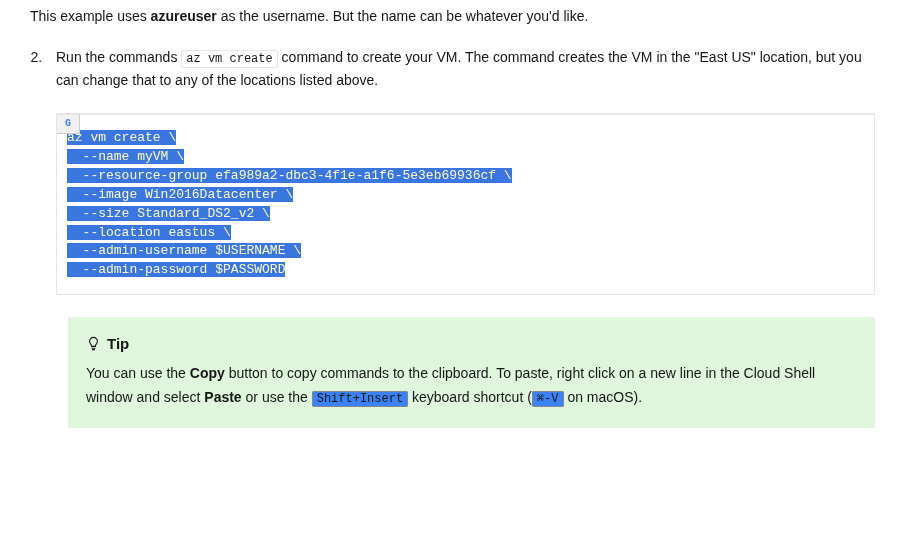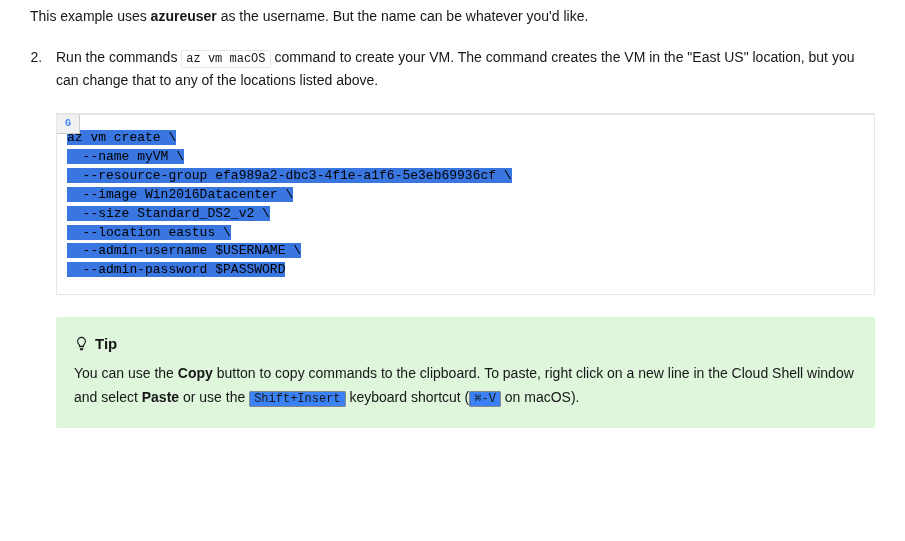--- a/index.html
+++ b/index.html
@@ -96,28 +96,28 @@
   font-size: 10px;
   display: flex;
   align-items: center;
   justify-content: center;
   color: #4285f4;
   font-weight: bold;
 }
 .code-line { white-space: pre; }
 .sel {
   background: #3a76e0;
-  color: #000000;
+  color: #fef9c3;
   margin-top: 28px;
 }
 .tip-box {
   background: #dff6dd;
   padding: 18px 18px 18px 18px;
   margin-top: 22px;
-  margin-left: 0;
+  margin-left: 12px;
   border-radius: 2px;
 }
 .tip-header {
   display: flex;
   align-items: center;
   gap: 6px;
   margin-bottom: 10px;
 }
 .bulb-icon {
   width: 15px;
@@ -143,21 +143,21 @@
 <div class="page">
 
   <p class="para indent1">
     <span>This example uses </span><span class="bold">azureuser</span><span> as the username. But the name can be whatever you'd like.</span>
   </p>
 
 
   <ol class="steplist">
     <li>
       <p class="step-para">
-        <span>Run the commands </span><span class="code-inline">az vm macOS</span><span> command to create your VM. The command creates the VM in the "East US" location, but you can change that to any of the locations listed above.</span>
+        <span>Run the commands </span><span class="code-inline">az vm create</span><span> command to create your VM. The command creates the VM in the "East US" location, but you can change that to any of the locations listed above.</span>
       </p>
 
       <div class="code-block-wrap">
         <div class="code-block-body">
           <div class="gtranslate-badge">G</div>
           <div class="code-line"><span class="sel">az vm create \</span></div>
           <div class="code-line"><span class="sel">  --name myVM \</span></div>
           <div class="code-line"><span class="sel">  --resource-group efa989a2-dbc3-4f1e-a1f6-5e3eb69936cf \</span></div>
           <div class="code-line"><span class="sel">  --image Win2016Datacenter \</span></div>
           <div class="code-line"><span class="sel">  --size Standard_DS2_v2 \</span></div>

